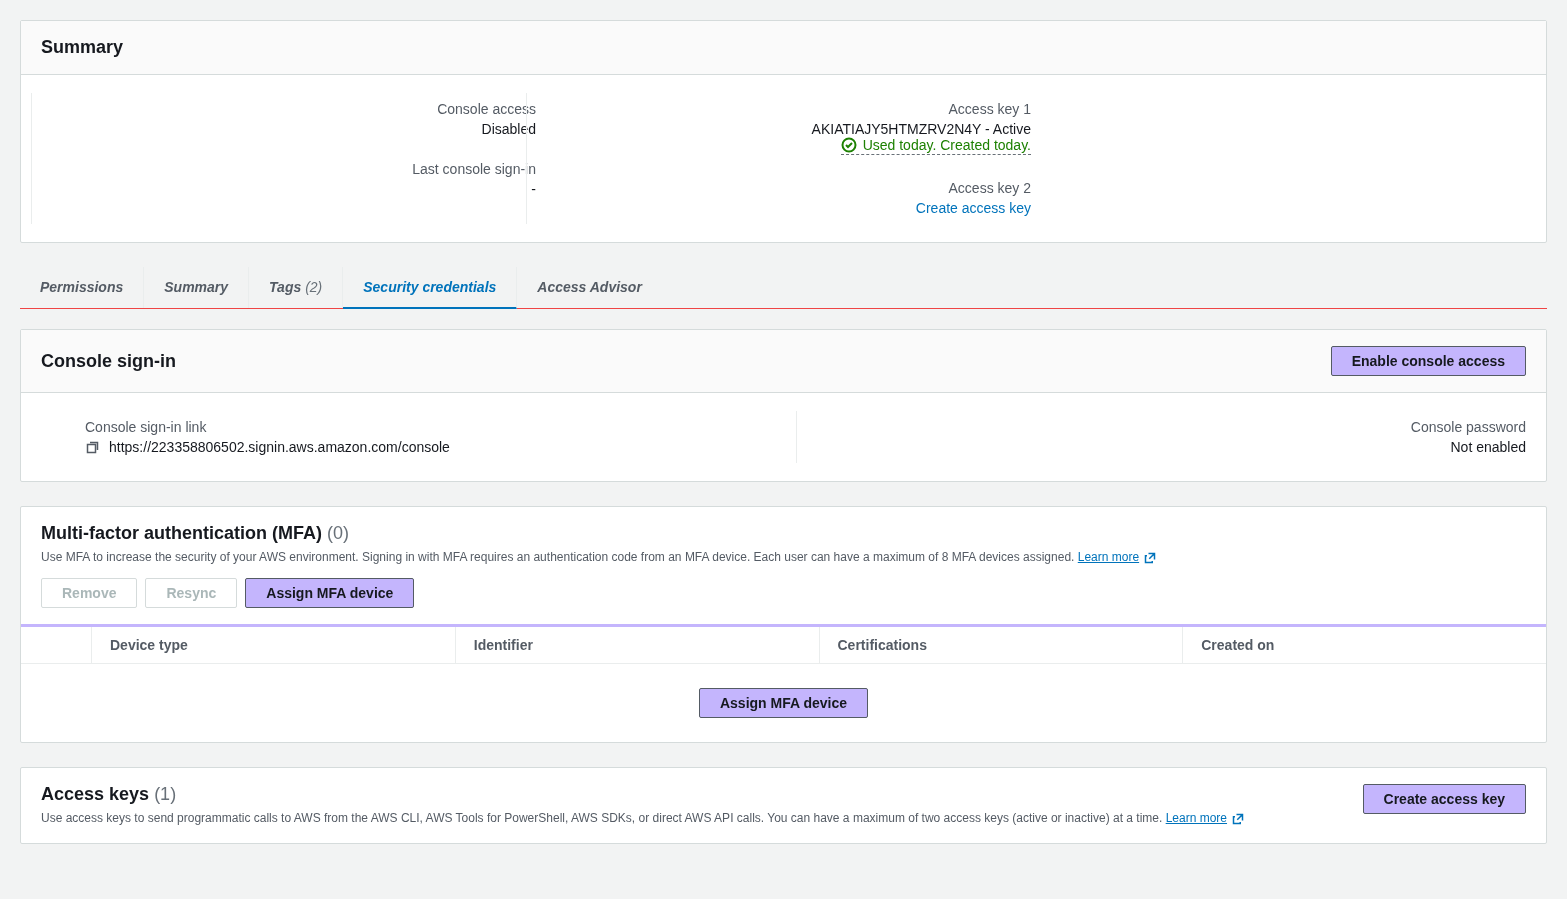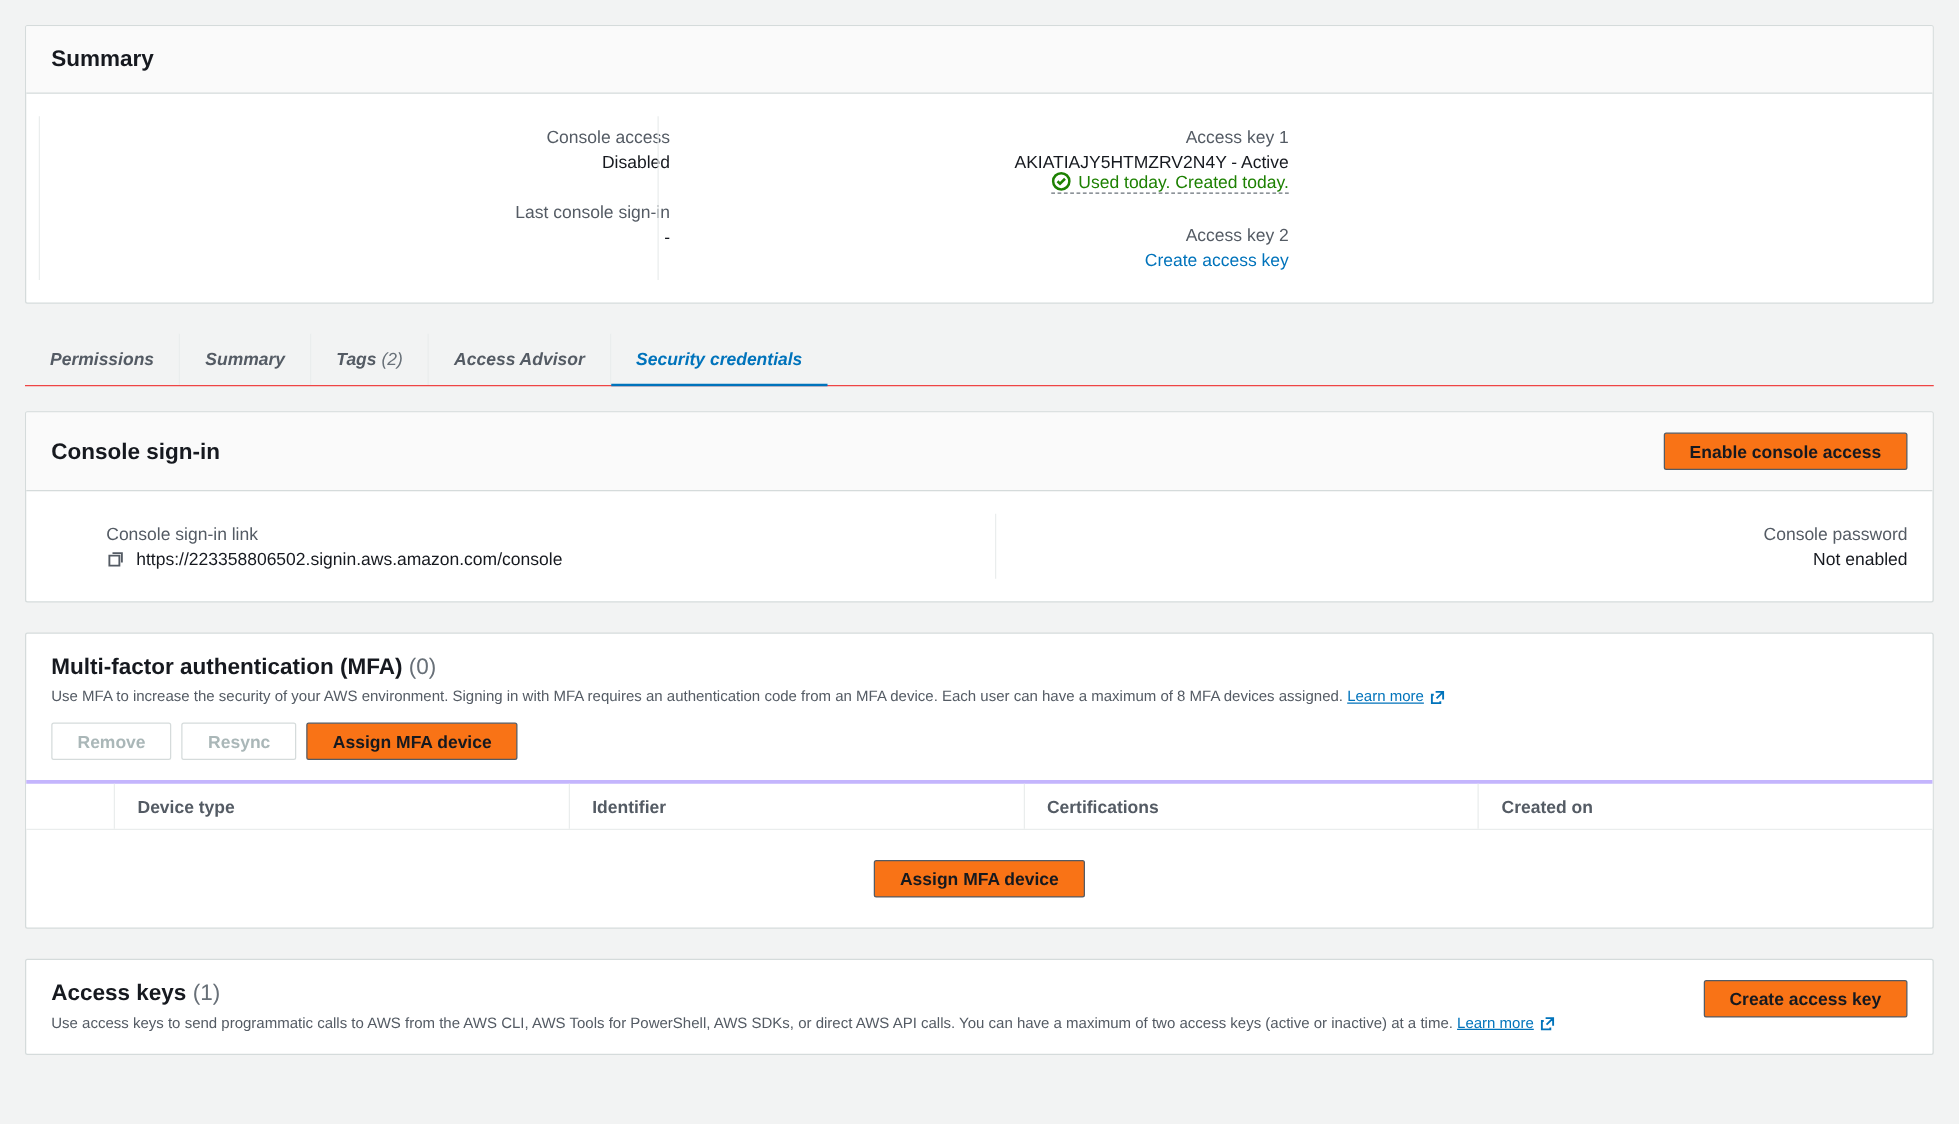--- a/index.html
+++ b/index.html
@@ -18,21 +18,21 @@
   .with-icon { display: flex; align-items: center; gap: 8px; }
   .copy-icon { width: 16px; height: 16px; flex-shrink: 0; cursor: pointer; }
   .check-icon { width: 16px; height: 16px; stroke: #1d8102; fill: none; stroke-width: 2; }
   .status-green { color: #1d8102; display: inline-flex; align-items: center; gap: 6px; border-bottom: 1px dashed #687078; padding-bottom: 1px; }
   .link { color: #0073bb; cursor: pointer; text-decoration: none; }
   .tabs { display: flex; border-bottom: 1px solid #ef4444; margin-bottom: 20px; font-style: italic; }
   .tab { padding: 12px 20px; font-weight: 700; color: #545b64; cursor: pointer; border-right: 1px solid #eaeded; font-size: 14px; }
   .tab:last-child { border-right: none; }
   .tab.active { color: #0073bb; border-bottom: 2px solid #0073bb; margin-bottom: -1px; }
   .count-muted { color: #687078; font-weight: 400; }
-  .btn { background: #f97316; border: 1px solid #545b64; border-radius: 2px; padding: 6px 20px; font-size: 14px; font-weight: 700; color: #16191f; cursor: pointer; }
+  .btn { background: #c4b5fd; border: 1px solid #545b64; border-radius: 2px; padding: 6px 20px; font-size: 14px; font-weight: 700; color: #16191f; cursor: pointer; }
   .btn:disabled { color: #aab7b8; border-color: #d5dbdb; cursor: not-allowed; background: #fff; }
   .btn-row { display: flex; gap: 8px; margin-top: 12px; }
   .section-desc { font-size: 12px; color: #545b64; margin-top: 4px; line-height: 1.5; }
   .section-header-block { padding: 16px 20px; }
   .table-header { display: grid; grid-template-columns: 70px 1fr 1fr 1fr 1fr; border-top: 3px solid #c4b5fd; border-bottom: 1px solid #eaeded; background: #fff; }
   .th { padding: 10px 18px; font-weight: 700; color: #545b64; font-size: 14px; border-left: 1px solid #eaeded; }
   .th:first-child { border-left: none; }
   .empty-table { padding: 24px; text-align: center; color: #16191f; }
   .empty-table .msg { margin-bottom: 14px; }
   .ext-icon { width: 12px; height: 12px; vertical-align: middle; margin-left: 2px; }
@@ -81,22 +81,22 @@
   </div>
 </div>
 
 <div class="tabs">
   <div class="tab">Permissions</div>
   <div class="tab">Summary</div>
   <div class="tab">
     <span>Tags</span>
     <span class="count-muted">(2)</span>
   </div>
+  <div class="tab active">Security credentials</div>
   <div class="tab">Access Advisor</div>
-  <div class="tab active">Security credentials</div>
 </div>
 
 <div class="panel">
   <div class="panel-header">
     <h2 class="panel-title">Console sign-in</h2>
     <button class="btn">Enable console access</button>
   </div>
   <div class="panel-body">
     <div class="grid2">
       <div class="cell">

